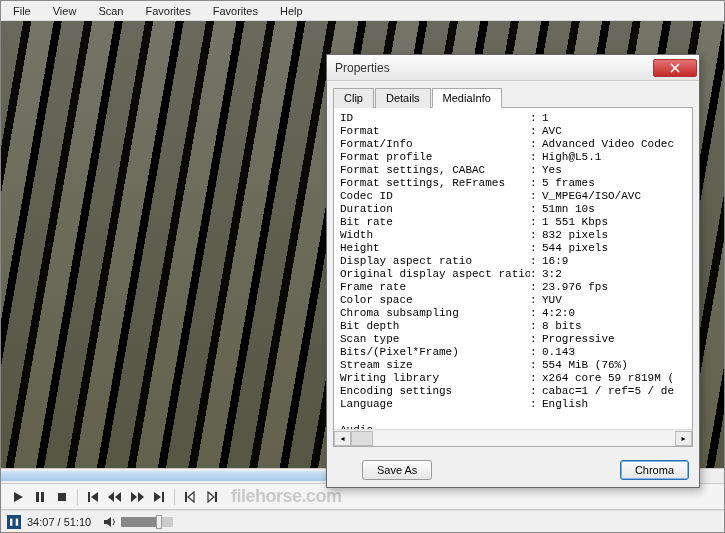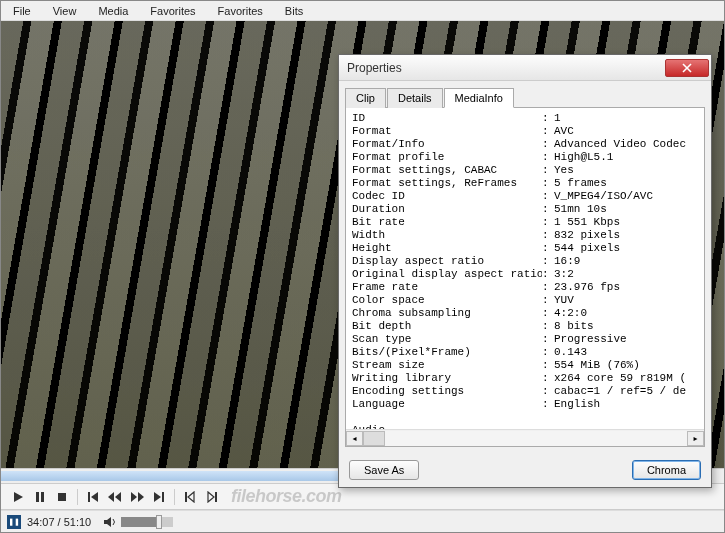--- a/index.html
+++ b/index.html
@@ -21,32 +21,32 @@
   repeating-linear-gradient(100deg, #b8b8b8 0 22px, #222 22px 30px, #ccc 30px 52px, #111 52px 60px),
   linear-gradient(#9a9a8a,#82826a);
   background-blend-mode: multiply; filter: contrast(1.1) brightness(0.95); }
 
 .seekbar { height: 16px; background: #eee; border-top: 1px solid #ccc; border-bottom: 1px solid #ccc; position: relative; }
 .seek-progress { position: absolute; left: 0; top: 2px; bottom: 2px; width: 67%; background: linear-gradient(#cfe3f8,#a9c8e8); }
 
 .controlbar { height: 26px; background: #f4f4f4; display: flex; align-items: center; padding: 0 6px; gap: 0; border-bottom: 1px solid #ccc; }
 .ctrl-btn { width: 22px; height: 20px; display: flex; align-items: center; justify-content: center; color: #333; cursor: pointer; }
 .ctrl-sep { width: 1px; height: 16px; background: #ccc; margin: 0 4px; }
-.watermark { margin-left: 8px; color: rgba(0,0,0,0.18); font-size: 18px; font-style: italic; font-weight: bold; letter-spacing: -0.5px; }
+.watermark { margin-left: 8px; color: rgba(0,0,0,0.18); font-size: 18px; font-weight: bold; letter-spacing: -0.5px; }
 
 .statusbar { height: 22px; background: #f0f0f0; display: flex; align-items: center; padding: 0 6px; font-size: 11px; color: #222; border-top: 1px solid #ddd; }
 .status-icon { width: 14px; height: 14px; background: #1a4a7a; margin-right: 6px; display: flex; align-items: center; justify-content: center; color: #fff; font-size: 7px; }
 .status-text { flex: 1; }
 .status-time { margin-right: 12px; }
 .vol-icon { width: 14px; height: 14px; margin-right: 4px; }
 .vol-slider { width: 52px; height: 10px; background: linear-gradient(to right, #888 0%, #888 70%, #ccc 70%); position: relative; }
 .vol-thumb { position: absolute; left: 66%; top: -2px; width: 6px; height: 14px; background: #eee; border: 1px solid #999; }
 
 
-.dialog { position: absolute; left: 338px; top: 54px; width: 374px; height: 434px; border: 1px solid #6a6a6a; background: #f0f0f0; display: flex; flex-direction: column; box-shadow: 2px 3px 8px rgba(0,0,0,0.3); }
+.dialog { position: absolute; left: 326px; top: 54px; width: 374px; height: 434px; border: 1px solid #6a6a6a; background: #f0f0f0; display: flex; flex-direction: column; box-shadow: 2px 3px 8px rgba(0,0,0,0.3); }
 .dlg-titlebar { height: 26px; background: linear-gradient(#fdfdfd,#e6e6e6); border-bottom: 1px solid #ccc; display: flex; align-items: center; padding: 0 2px 0 8px; }
 .dlg-title { flex: 1; font-size: 12px; color: #333; }
 .dlg-close { width: 44px; height: 18px; background: linear-gradient(#e57373,#c62828); border: 1px solid #a33; border-radius: 2px; display: flex; align-items: center; justify-content: center; color: #fff; cursor: pointer; }
 
 .tabstrip { display: flex; padding: 6px 6px 0 6px; gap: 1px; }
 .tab { padding: 3px 10px; font-size: 11px; background: #f0f0f0; border: 1px solid #aaa; border-bottom: none; position: relative; top: 1px; cursor: pointer; }
 .tab.active { background: #fff; border-bottom: 1px solid #fff; z-index: 2; }
 .tab:not(.active) { background: #eaeaea; }
 
 .tabbody { flex: 1; margin: 0 6px 6px 6px; background: #fff; border: 1px solid #aaa; overflow: hidden; display: flex; flex-direction: column; }
@@ -55,40 +55,40 @@
 .info-key { width: 190px; overflow: hidden; }
 .info-sep { width: 12px; }
 .info-val { flex: 1; overflow: hidden; text-overflow: clip; }
 .info-blank { height: 13px; }
 
 .hscroll { height: 17px; background: #f0f0f0; border-top: 1px solid #ddd; display: flex; align-items: center; }
 .hs-btn { width: 17px; height: 15px; border: 1px solid #bbb; background: #eee; display: flex; align-items: center; justify-content: center; font-size: 8px; cursor: pointer; }
 .hs-track { flex: 1; height: 15px; background: #f4f4f4; position: relative; }
 .hs-thumb { position: absolute; left: 0; top: 0; width: 22px; height: 15px; background: #ddd; border: 1px solid #bbb; cursor: pointer; }
 
-.dlg-buttons { height: 34px; display: flex; align-items: center; padding: 0 10px; gap: 16px; }
+.dlg-buttons { height: 34px; display: flex; align-items: center; padding: 0 10px; gap: 16px; margin-left: 25px; }
 .dlg-btn { padding: 3px 14px; font-size: 11px; background: linear-gradient(#fdfdfd,#e6e6e6); border: 1px solid #999; border-radius: 3px; cursor: pointer; }
 .dlg-btn.primary { border: 1px solid #2a6db3; box-shadow: 0 0 0 1px #7fb4e8 inset; }
 .spacer { flex: 1; }
 
 svg { display: block; }
 </style>
 </head>
 <body>
 
 <div class="window">
 
 
   <div class="menubar">
     <div class="menu-item">File</div>
     <div class="menu-item">View</div>
-    <div class="menu-item">Media</div>
+    <div class="menu-item">Scan</div>
     <div class="menu-item">Favorites</div>
     <div class="menu-item">Favorites</div>
-    <div class="menu-item">Bits</div>
+    <div class="menu-item">Help</div>
   </div>
 
   <div class="video-area">
     <div class="video-placeholder"></div>
   </div>
 
   <div class="seekbar">
     <div class="seek-progress"></div>
   </div>
 

